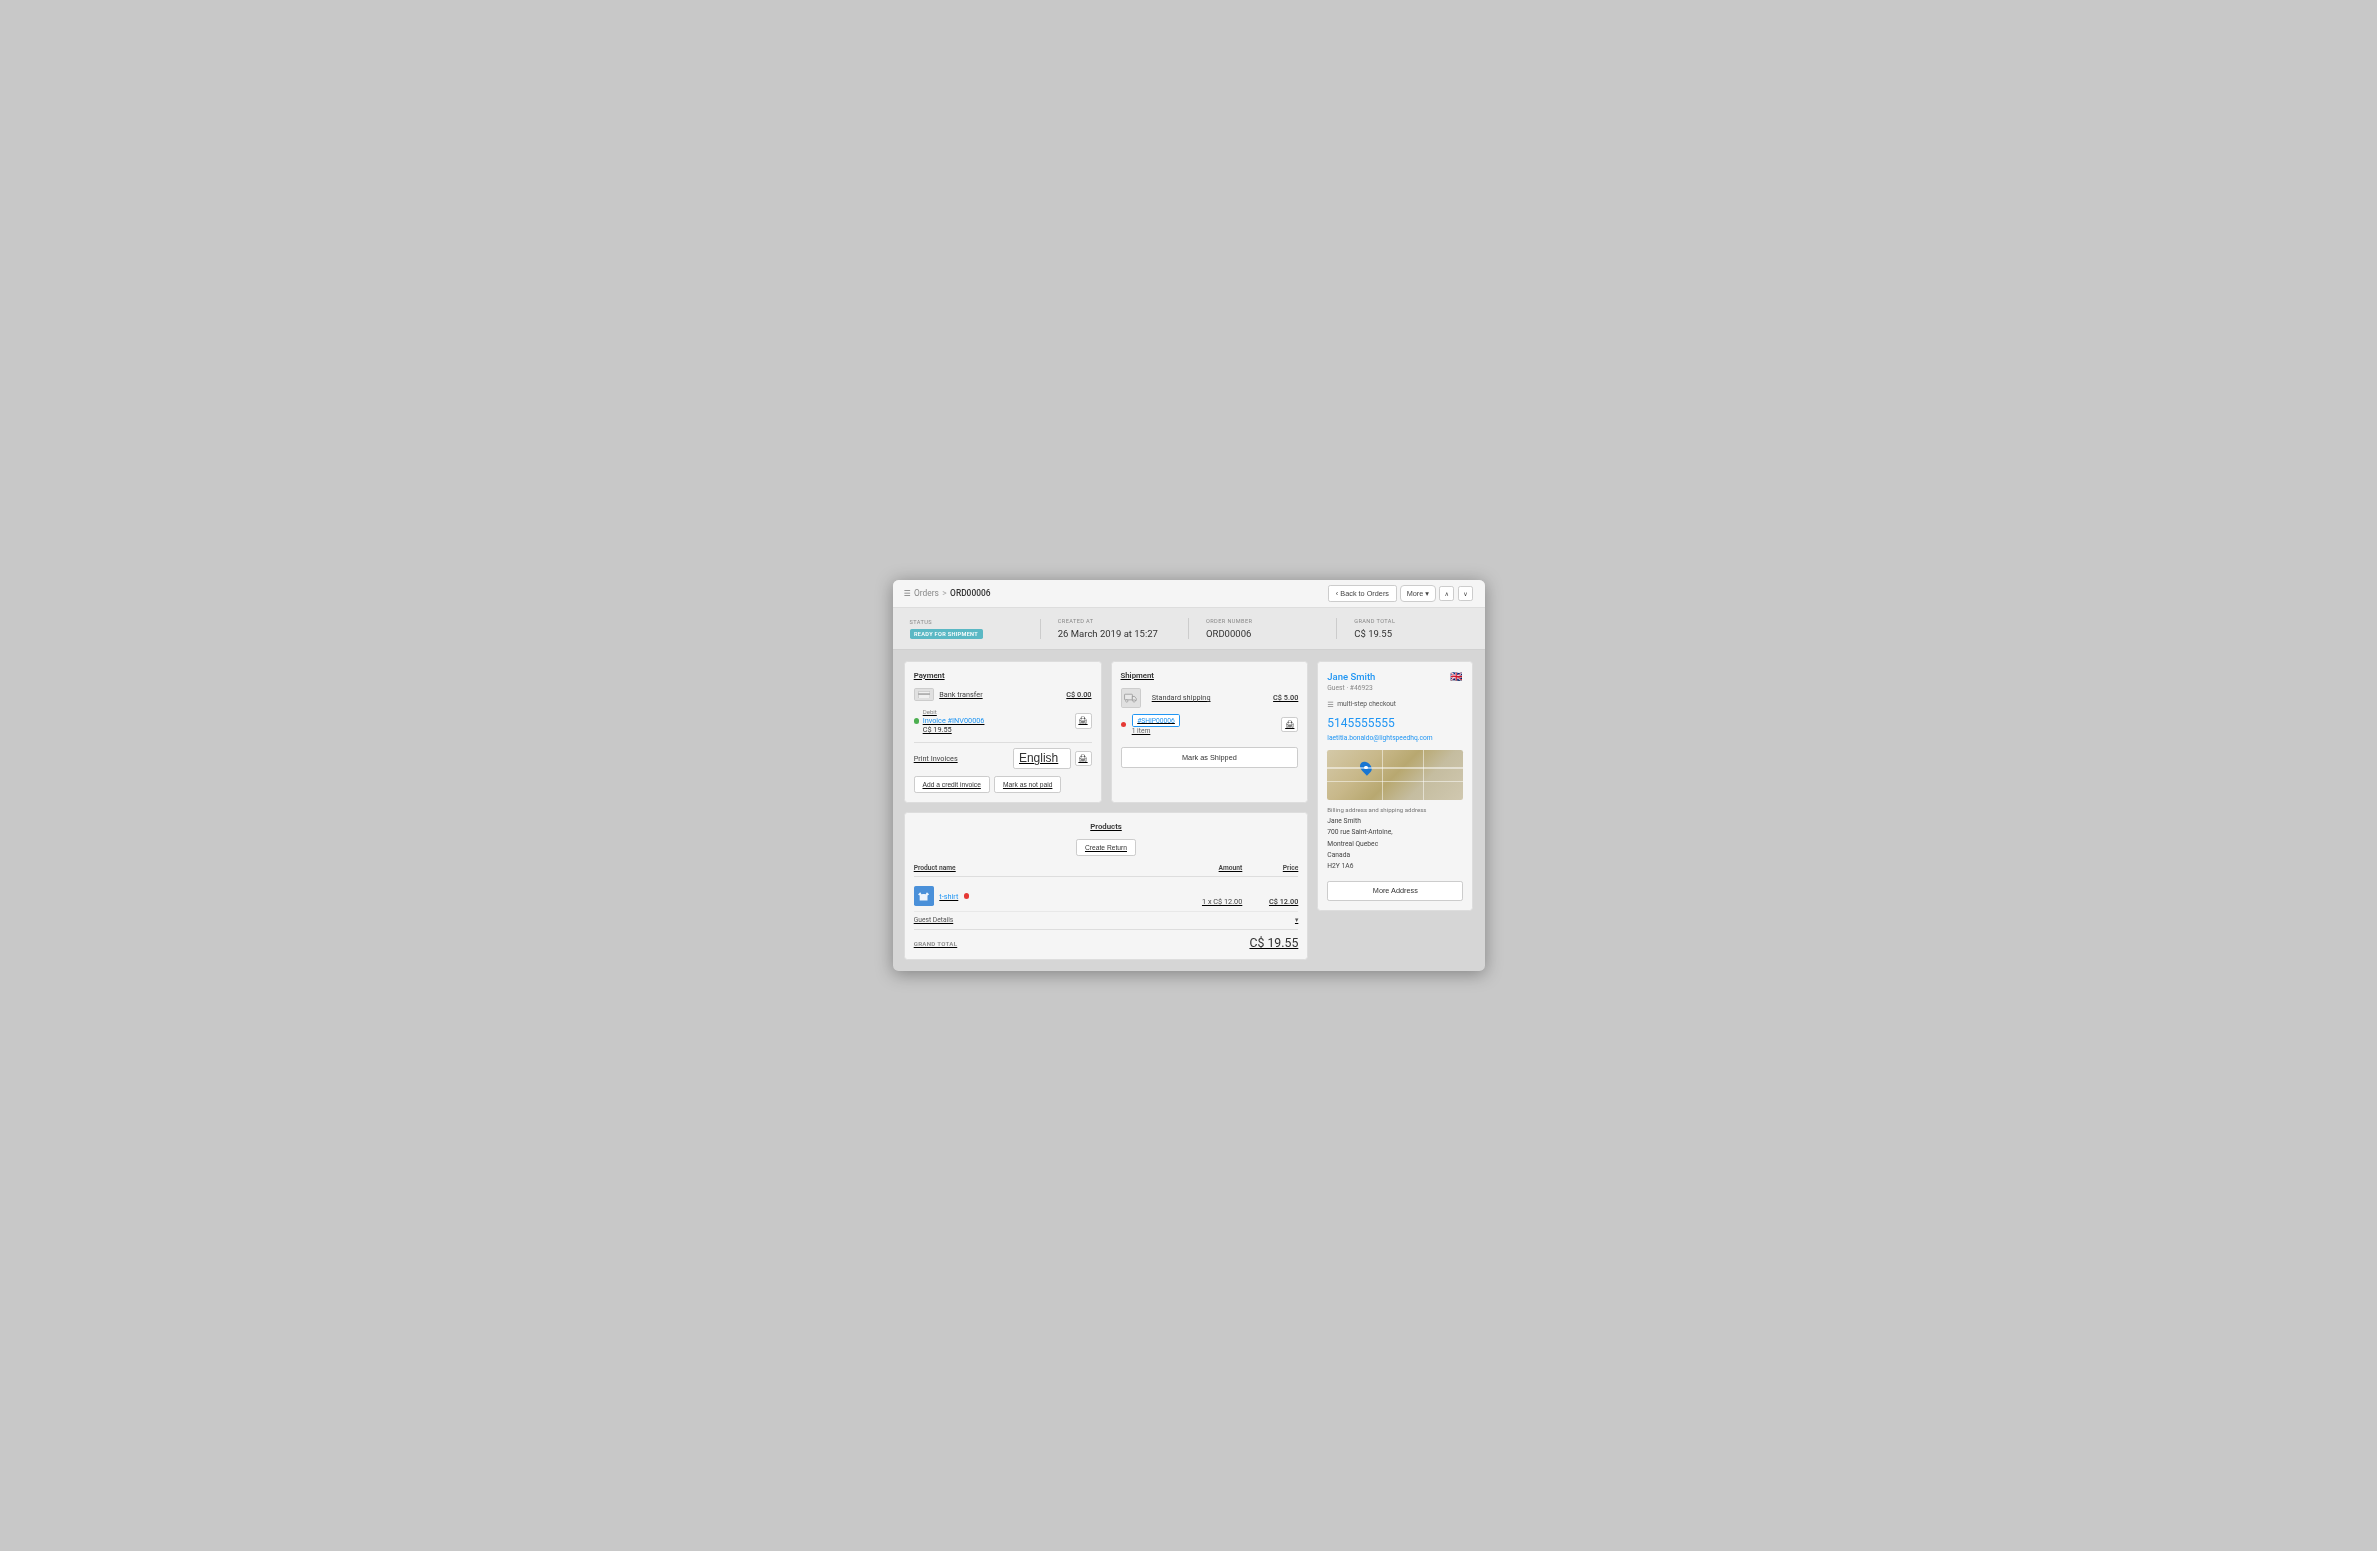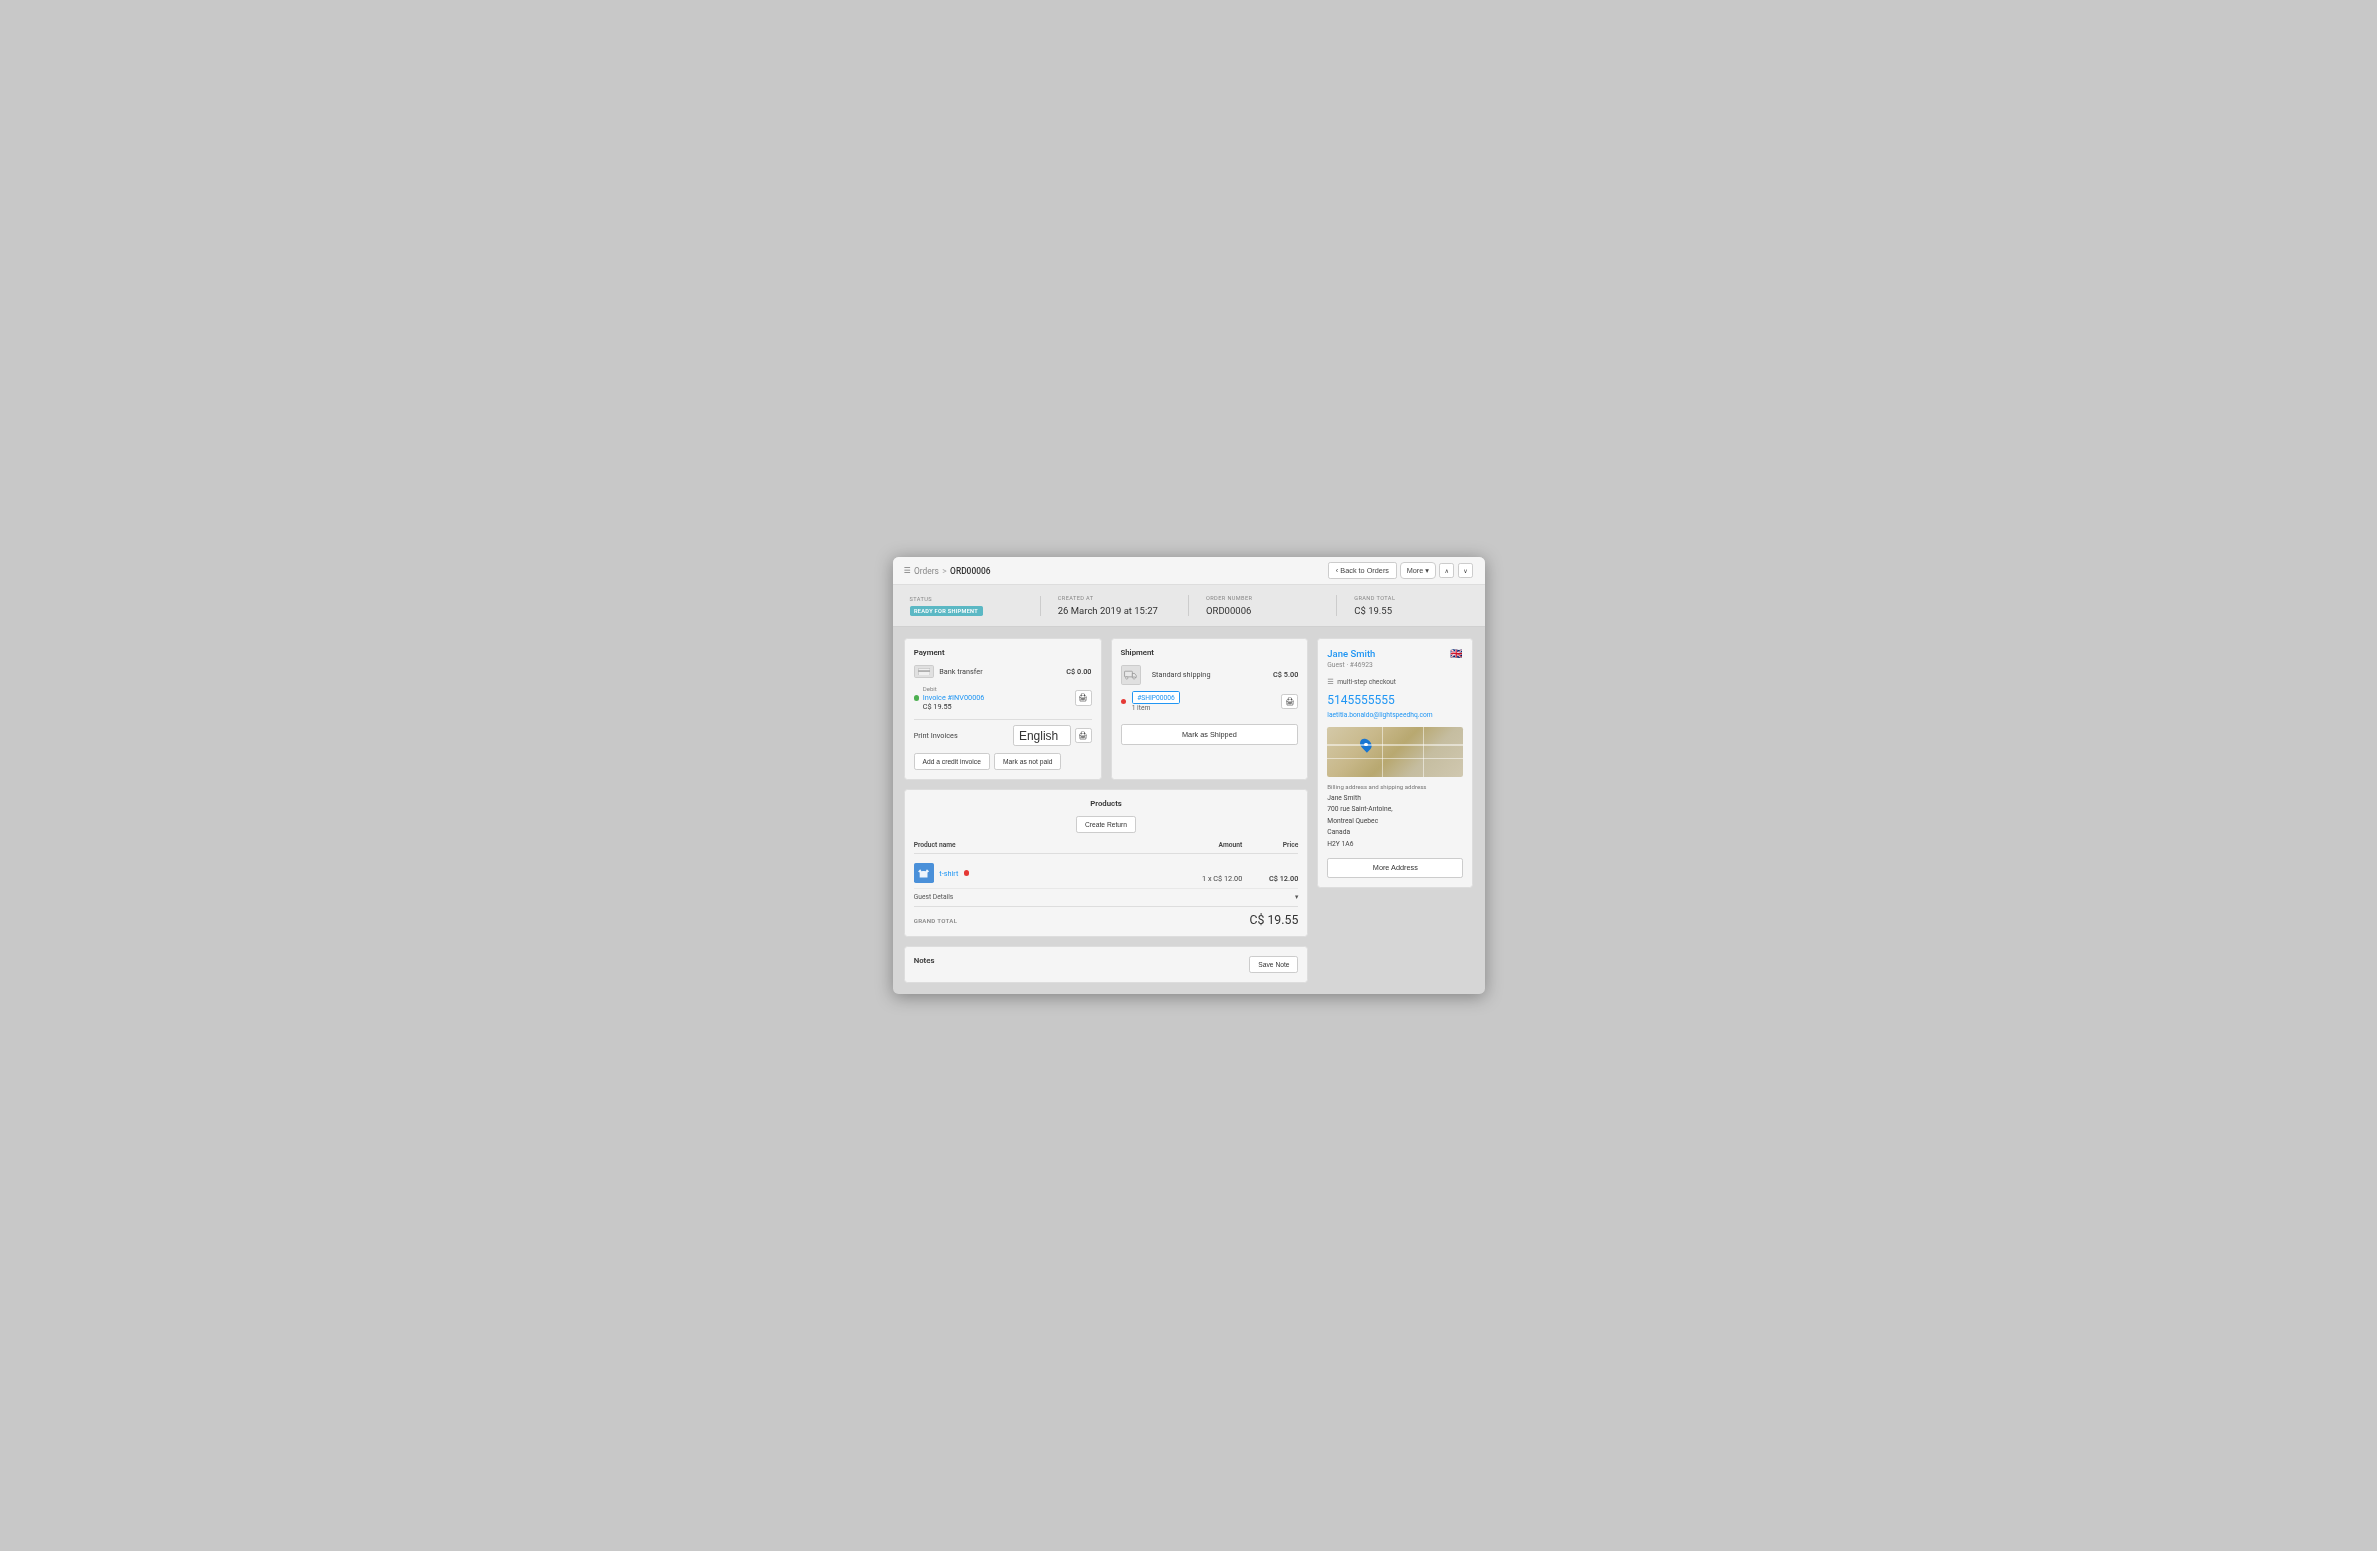--- a/index.html
+++ b/index.html
@@ -129,20 +129,21 @@
     .main-content {
       padding: 11.2px;
       display: flex;
       gap: 9px;
     }
     .left-column {
       flex: 1;
       display: flex;
       flex-direction: column;
       gap: 9px;
+      text-decoration: underline;
     }
     .right-column {
       width: 156px;
     }
     
     .card {
       background: #f5f5f5;
       border: 0.6px solid #ddd;
       border-radius: 3.4px;
       padding: 9px;
@@ -726,26 +727,20 @@
           <span>Guest Details</span>
           <span>▾</span>
         </div>
 
         <div class="grand-total-row">
           <span class="grand-total-label">GRAND TOTAL</span>
           <span class="grand-total-value">C$ 19.55</span>
         </div>
       </div>
 
-      <div class="card">
-        <div class="notes-header">
-          <span class="card-title">Notes</span>
-          <button class="btn-secondary">Save Note</button>
-        </div>
-      </div>
 
     </div>
 
     <div class="right-column">
       <div class="customer-card">
         <div class="customer-header">
           <span class="customer-name">Jane Smith</span>
           <span class="flag-icon">🇬🇧</span>
         </div>
         <div class="customer-sub">Guest · #46923</div>

